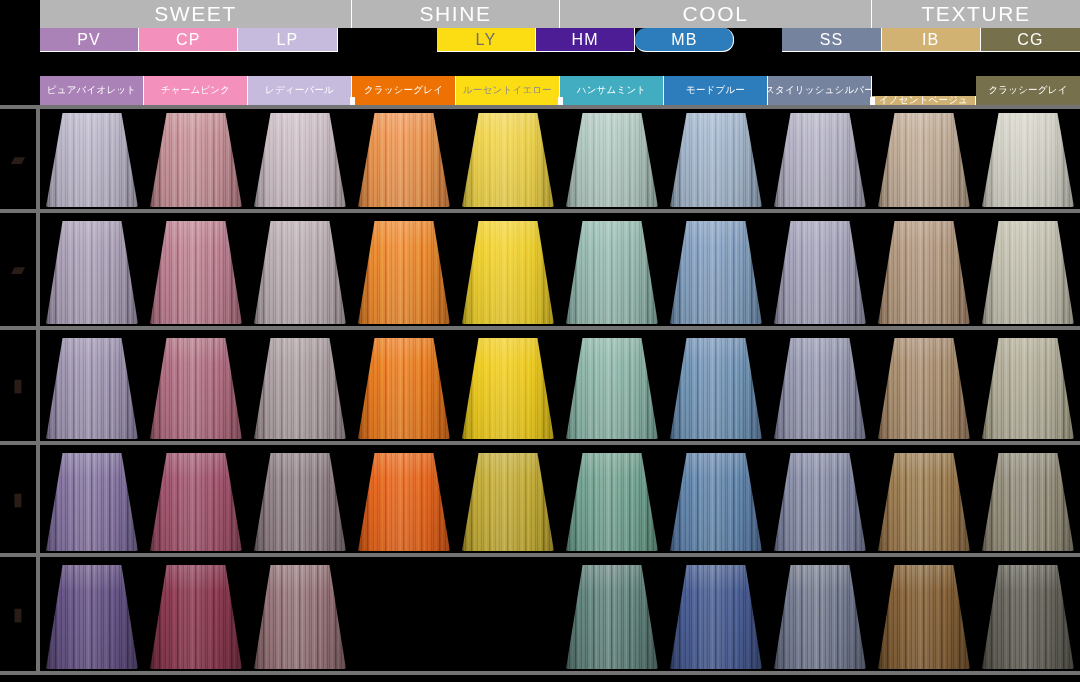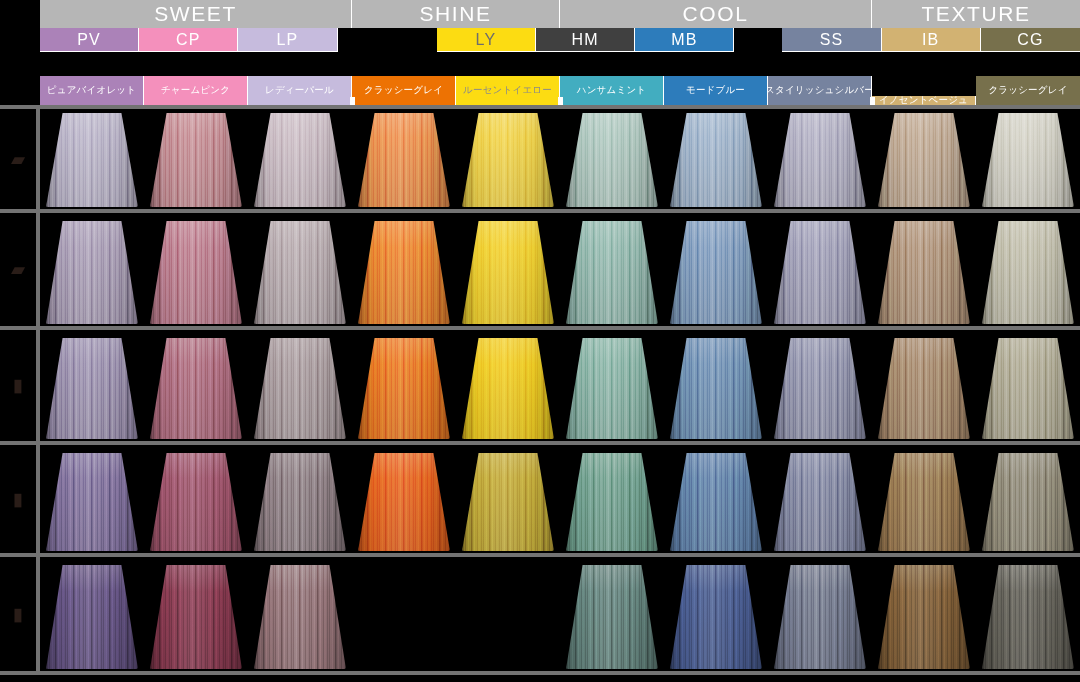--- a/index.html
+++ b/index.html
@@ -103,22 +103,22 @@
         <div class="group-cell" style="width: 208px;">SHINE</div>
         <div class="group-cell" style="width: 312px;">COOL</div>
         <div class="group-cell" style="width: 208px;">TEXTURE</div>
       </div>
     <div class="code-row" id="code-row">
         <div class="code-cell" style="background: rgb(171, 130, 184); color: rgb(255, 255, 255);">PV</div>
         <div class="code-cell" style="background: rgb(244, 144, 188); color: rgb(255, 255, 255);">CP</div>
         <div class="code-cell" style="background: rgb(198, 187, 221); color: rgb(255, 255, 255);">LP</div>
         <div class="code-cell" style="background: rgb(237, 114, 3); color: rgb(255, 255, 255); margin-top: 48px;">FO</div>
         <div class="code-cell" style="background: rgb(252, 220, 18); color: rgb(109, 109, 109);">LY</div>
-        <div class="code-cell" style="background: #404040; color: rgb(255, 255, 255);">HM</div>
-        <div class="code-cell" style="background: rgb(45, 124, 187); color: rgb(255, 255, 255);">MB</div>
+        <div class="code-cell" style="background: #4c1d95; color: rgb(255, 255, 255);">HM</div>
+        <div class="code-cell" style="background: rgb(45, 124, 187); color: rgb(255, 255, 255); border-radius: 11px;">MB</div>
         <div class="code-cell" style="background: rgb(118, 131, 159); color: rgb(255, 255, 255); margin-left: 48px;">SS</div>
         <div class="code-cell" style="background: rgb(210, 178, 114); color: rgb(255, 255, 255);">IB</div>
         <div class="code-cell" style="background: rgb(119, 112, 76); color: rgb(255, 255, 255);">CG</div>
       </div>
     <div class="kana-row" id="kana-row">
         <div class="kana-cell" style="background: rgb(171, 130, 184); color: rgb(255, 255, 255);">ピュアバイオレット</div>
         <div class="kana-cell" style="background: rgb(244, 144, 188); color: rgb(255, 255, 255);">チャームピンク</div>
         <div class="kana-cell" style="background: rgb(198, 187, 221); color: rgb(255, 255, 255);">レディーパール</div>
         <div class="kana-cell" style="background: rgb(237, 114, 3); color: rgb(255, 255, 255);">クラッシーグレイ</div>
         <div class="kana-cell" style="background: rgb(252, 220, 18); color: rgb(138, 138, 138);">ルーセントイエロー</div>

